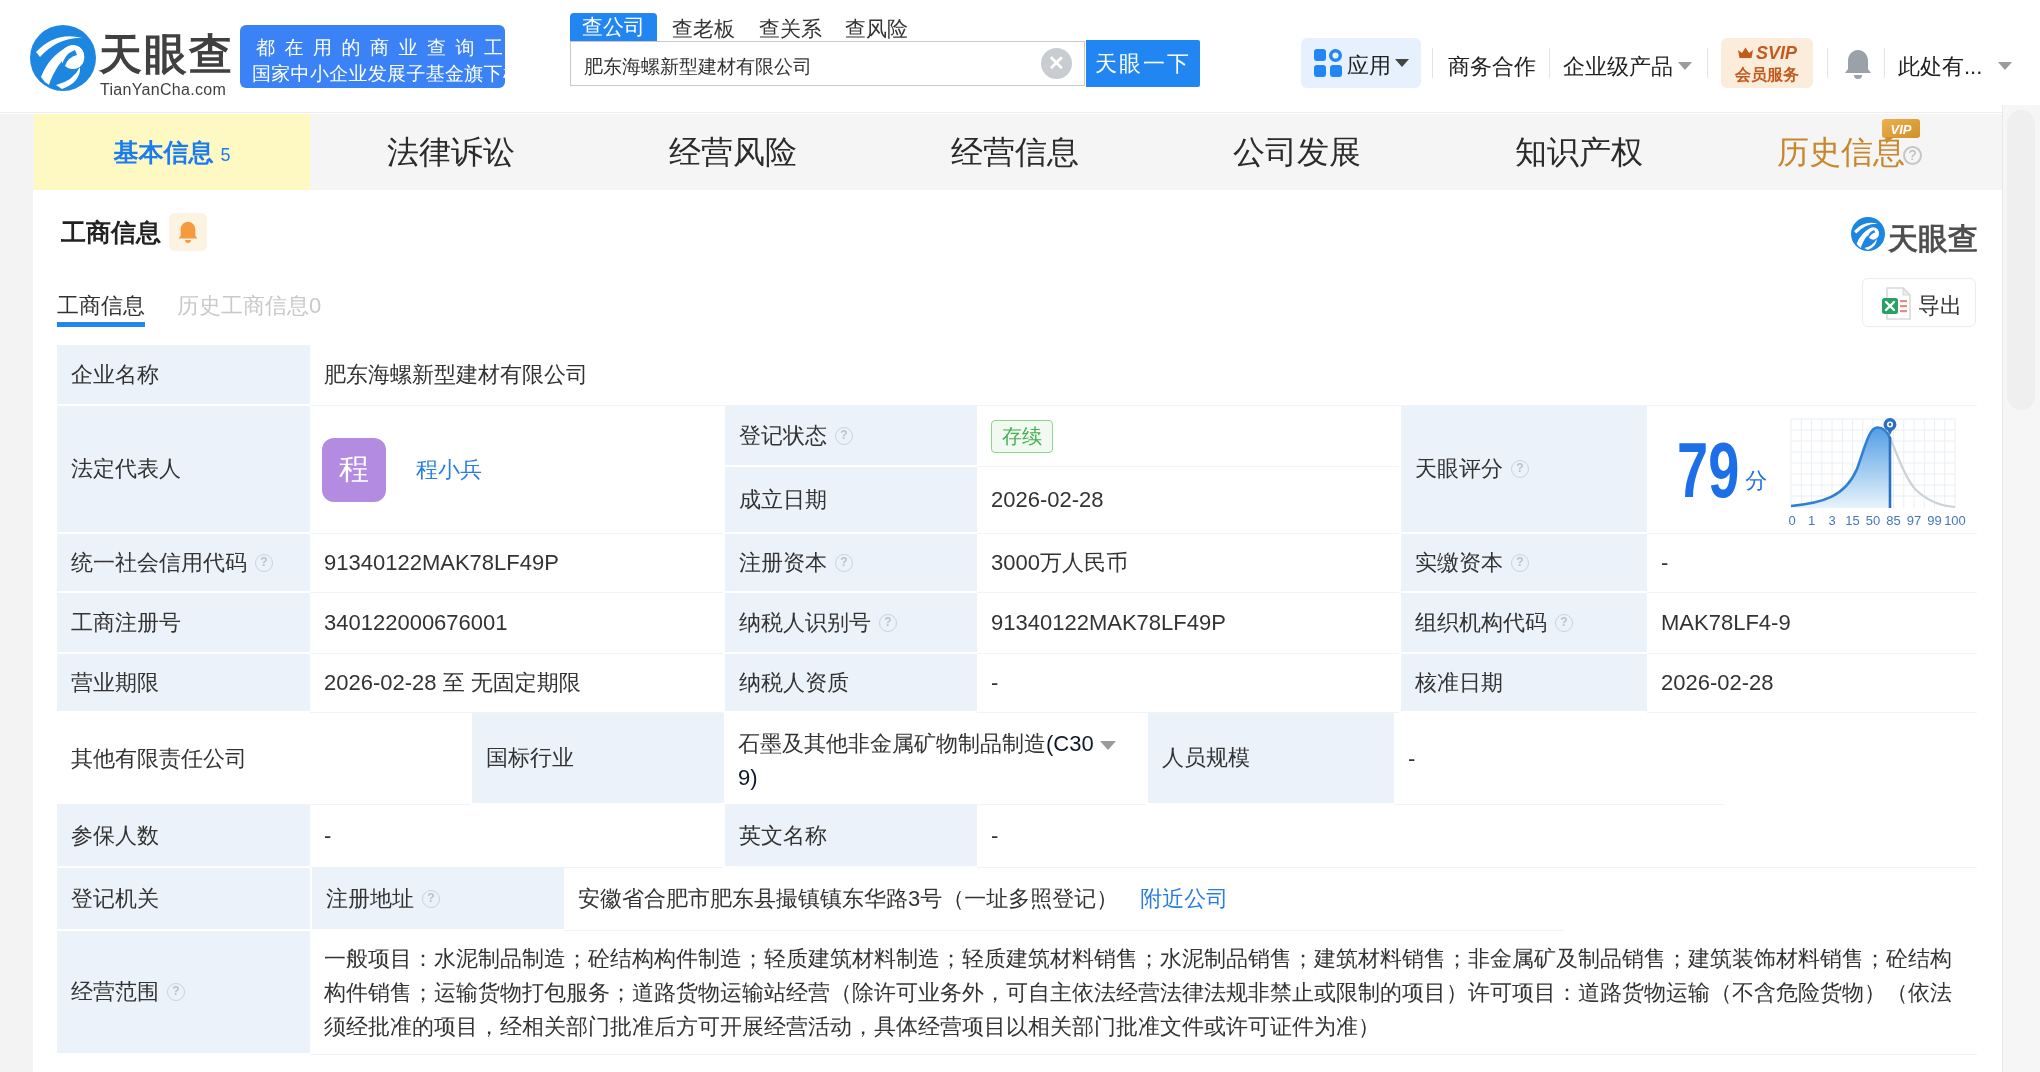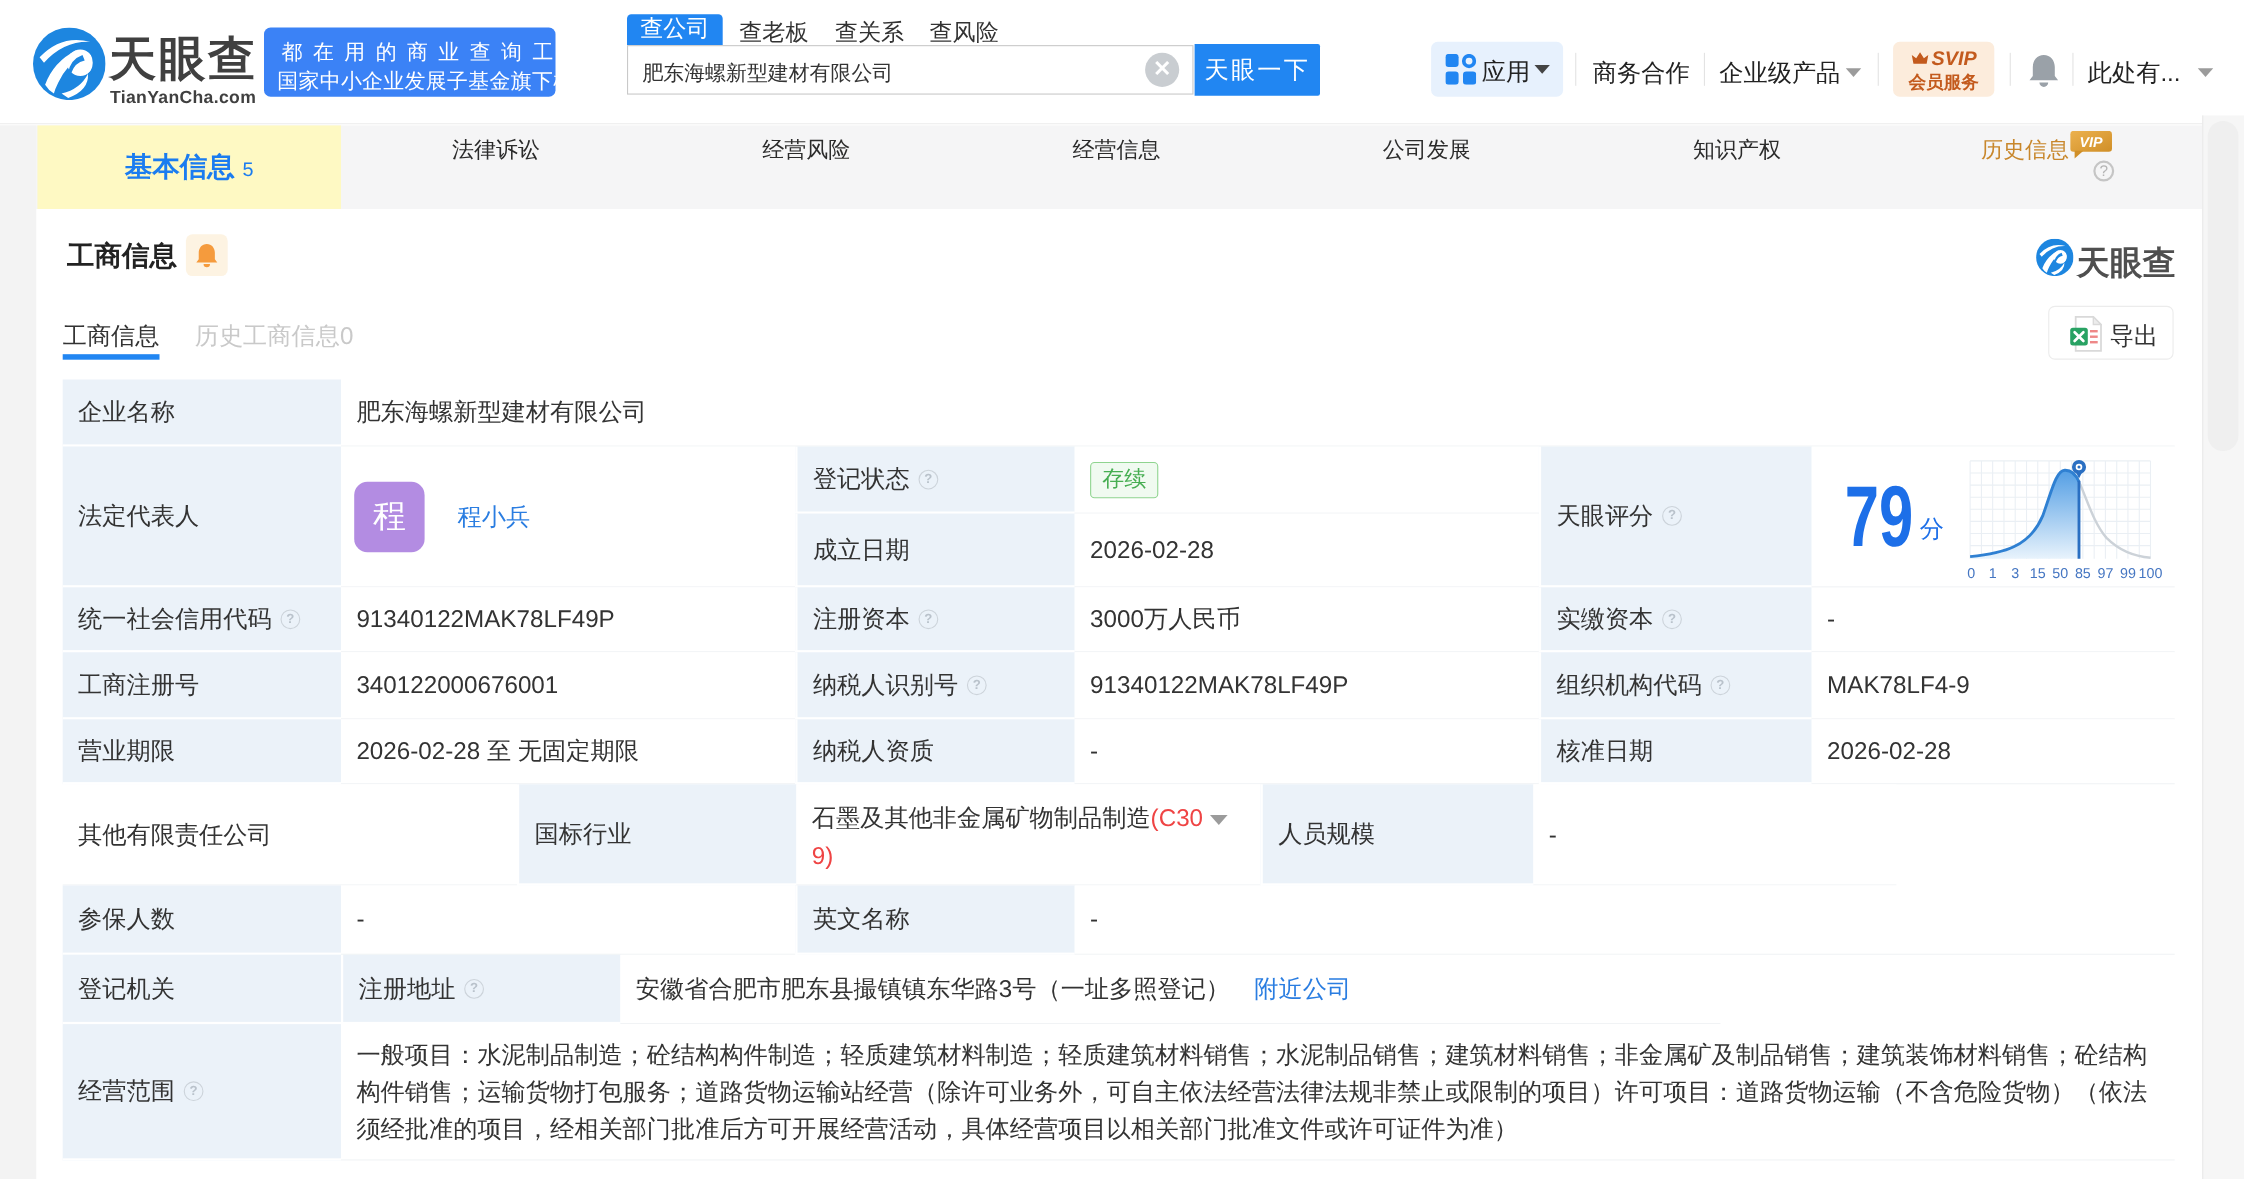--- a/index.html
+++ b/index.html
@@ -4,21 +4,21 @@
 <style>
 * { margin:0; padding:0; box-sizing:border-box; }
 html,body { background:#fff; }
 .page { position:relative; width:2040px; height:1072px; overflow:hidden;
   background:#fff; font-family:"Liberation Sans", sans-serif; color:#333; }
 .abs { position:absolute; }
 
 
 .hdr { position:absolute; left:0; top:0; width:2040px; height:113px; background:#fff; border-bottom:1px solid #ededed; }
 .logo-cn { position:absolute; left:99px; top:33px; font-size:43px; font-weight:bold; color:#404040; letter-spacing:2px; line-height:1; }
-.logo-en { position:absolute; left:100px; top:81px; font-size:16px; font-weight:bold; color:#404040; letter-spacing:0.3px; }
+.logo-en { position:absolute; left:100px; top:81px; font-size:16px; font-weight:normal; color:#404040; letter-spacing:0.3px; }
 .banner { position:absolute; left:240px; top:25px; width:265px; height:63px; background:#3b82f6; border-radius:6px; color:#fff; }
 .banner .l1 { position:absolute; left:16px; top:10px; font-size:19px; letter-spacing:9.5px; white-space:nowrap; }
 .banner .l2 { position:absolute; left:12px; top:36px; font-size:19px; letter-spacing:0.3px; white-space:nowrap; }
 .stab { position:absolute; font-size:21px; color:#333; top:15px; }
 .stab.on { background:#2186f2; color:#fff; border-radius:4px 4px 0 0; top:13px; width:87px; height:28px; text-align:center; line-height:28px; }
 .sinput { position:absolute; left:570px; top:41px; width:515px; height:45px; border:1px solid #c9c9c9; background:#fff; }
 .sinput .txt { position:absolute; left:13px; top:12px; font-size:19px; color:#333; }
 .sclear { position:absolute; left:1041px; top:48px; width:31px; height:31px; border-radius:50%; background:#c9cdd1; color:#fff; text-align:center; font-size:20px; line-height:31px; font-weight:bold; }
 .sbtn { position:absolute; left:1086px; top:40px; width:114px; height:47px; background:#2186f2; color:#fff; font-size:22px; text-align:center; line-height:47px; letter-spacing:2px; border-radius:0 2px 2px 0; }
 .appbox { position:absolute; left:1301px; top:38px; width:120px; height:50px; background:#e7f1fd; border-radius:6px; }
@@ -29,21 +29,21 @@
 .svip .a { position:absolute; left:0; width:92px; top:5px; font-size:18px; font-weight:bold; font-style:italic; }
 .svip .b { position:absolute; left:0; width:92px; top:27px; font-size:16px; font-weight:bold; }
 .caret { display:inline-block; width:0; height:0; border-left:7px solid transparent; border-right:7px solid transparent; border-top:8px solid #444; vertical-align:middle; }
 .caret.gray { border-top-color:#9b9b9b; }
 
 
 .tabbar { position:absolute; left:0; top:114px; width:2002px; height:76px; background:#f5f5f6; }
 .tabbar .active { position:absolute; left:34px; top:0; width:276px; height:76px; background:#fef9c3; text-align:center; line-height:76px; }
 .tabbar .active b { color:#1a7cf0; font-size:25px; font-weight:bold; }
 .tabbar .active i { color:#1a7cf0; font-size:18px; font-style:normal; margin-left:7px; }
-.mtab { position:absolute; top:99px; width:282px; height:76px; text-align:center; line-height:76px; font-size:20px; color:#2b2b2b; }
+.mtab { position:absolute; top:114px; width:282px; height:76px; text-align:center; line-height:76px; font-size:32px; color:#2b2b2b; }
 
 
 .leftgray { position:absolute; left:0; top:114px; width:33px; height:958px; background:#f3f3f3; }
 .sbtrack { position:absolute; left:2002px; top:105px; width:38px; height:967px; background:#f6f6f6; border-left:1px solid #e9e9e9; }
 .sbthumb { position:absolute; left:2007px; top:110px; width:28px; height:300px; background:#efefef; border-radius:14px; }
 
 .h2 { position:absolute; left:61px; top:216px; font-size:25px; font-weight:bold; color:#222; }
 .bellbox { position:absolute; left:169px; top:213px; width:38px; height:38px; background:#fdf3e2; border-radius:6px; }
 .subtab1 { position:absolute; left:57px; top:291px; font-size:22px; color:#333; }
 .subtab2 { position:absolute; left:177px; top:291px; font-size:22px; color:#c9c9c9; }
@@ -58,21 +58,21 @@
 .lb { background:#ebf2f9; display:flex; align-items:center; padding-left:14px;
       border-bottom:2px solid #fff; font-size:22px; color:#333; }
 .lb.nl { border-left:2px solid #fff; }
 .vl { background:#fff; display:flex; align-items:center; padding-left:14px;
       border-bottom:1px solid #f1f3f5; font-size:22px; color:#333; }
 .w1 { width:253px; } .w2 { width:413px; } .w3 { width:254px; } .w4 { width:422px; }
 .w5 { width:248px; } .w6 { width:330px; }
 .q { display:inline-block; flex:none; width:18px; height:18px; border:1.5px solid #ccd3da; border-radius:50%;
      color:#b9c2cb; font-size:12px; line-height:15px; text-align:center; margin-left:8px; font-weight:bold; }
 .link { color:#2a7de1; }
-.gray { color:#ef4444; }
+.gray { color:#0f172a; }
 .tag { display:inline-block; height:33px; line-height:31px; padding:0 10px; border:1px solid #8fd48f;
        background:#f0faf0; border-radius:4px; color:#47ae52; font-size:20px; }
 .avatar { width:64px; height:64px; border-radius:12px; background:#b38ce2; color:#fff;
           font-size:30px; display:flex; align-items:center; justify-content:center; flex:none; }
 </style>
 </head>
 <body>
 <div class="page">
 
   <div class="hdr"></div>

